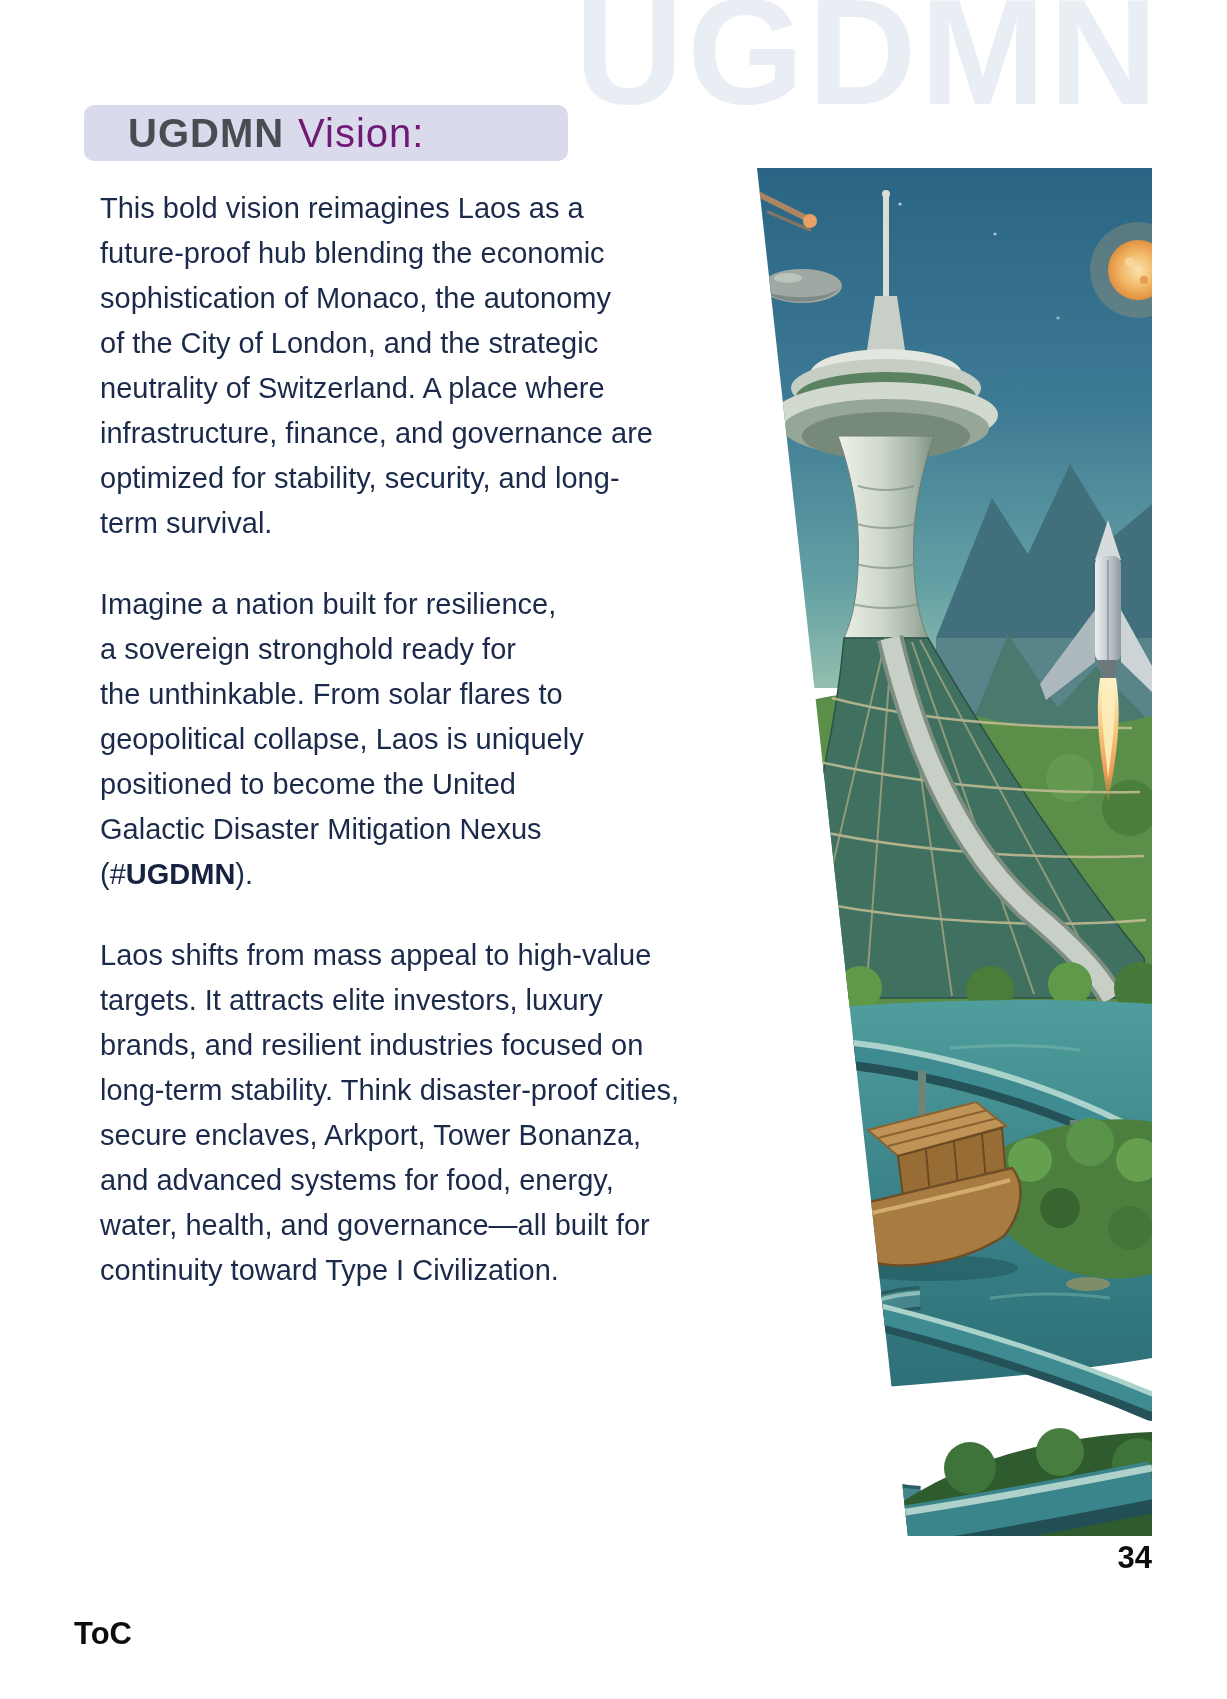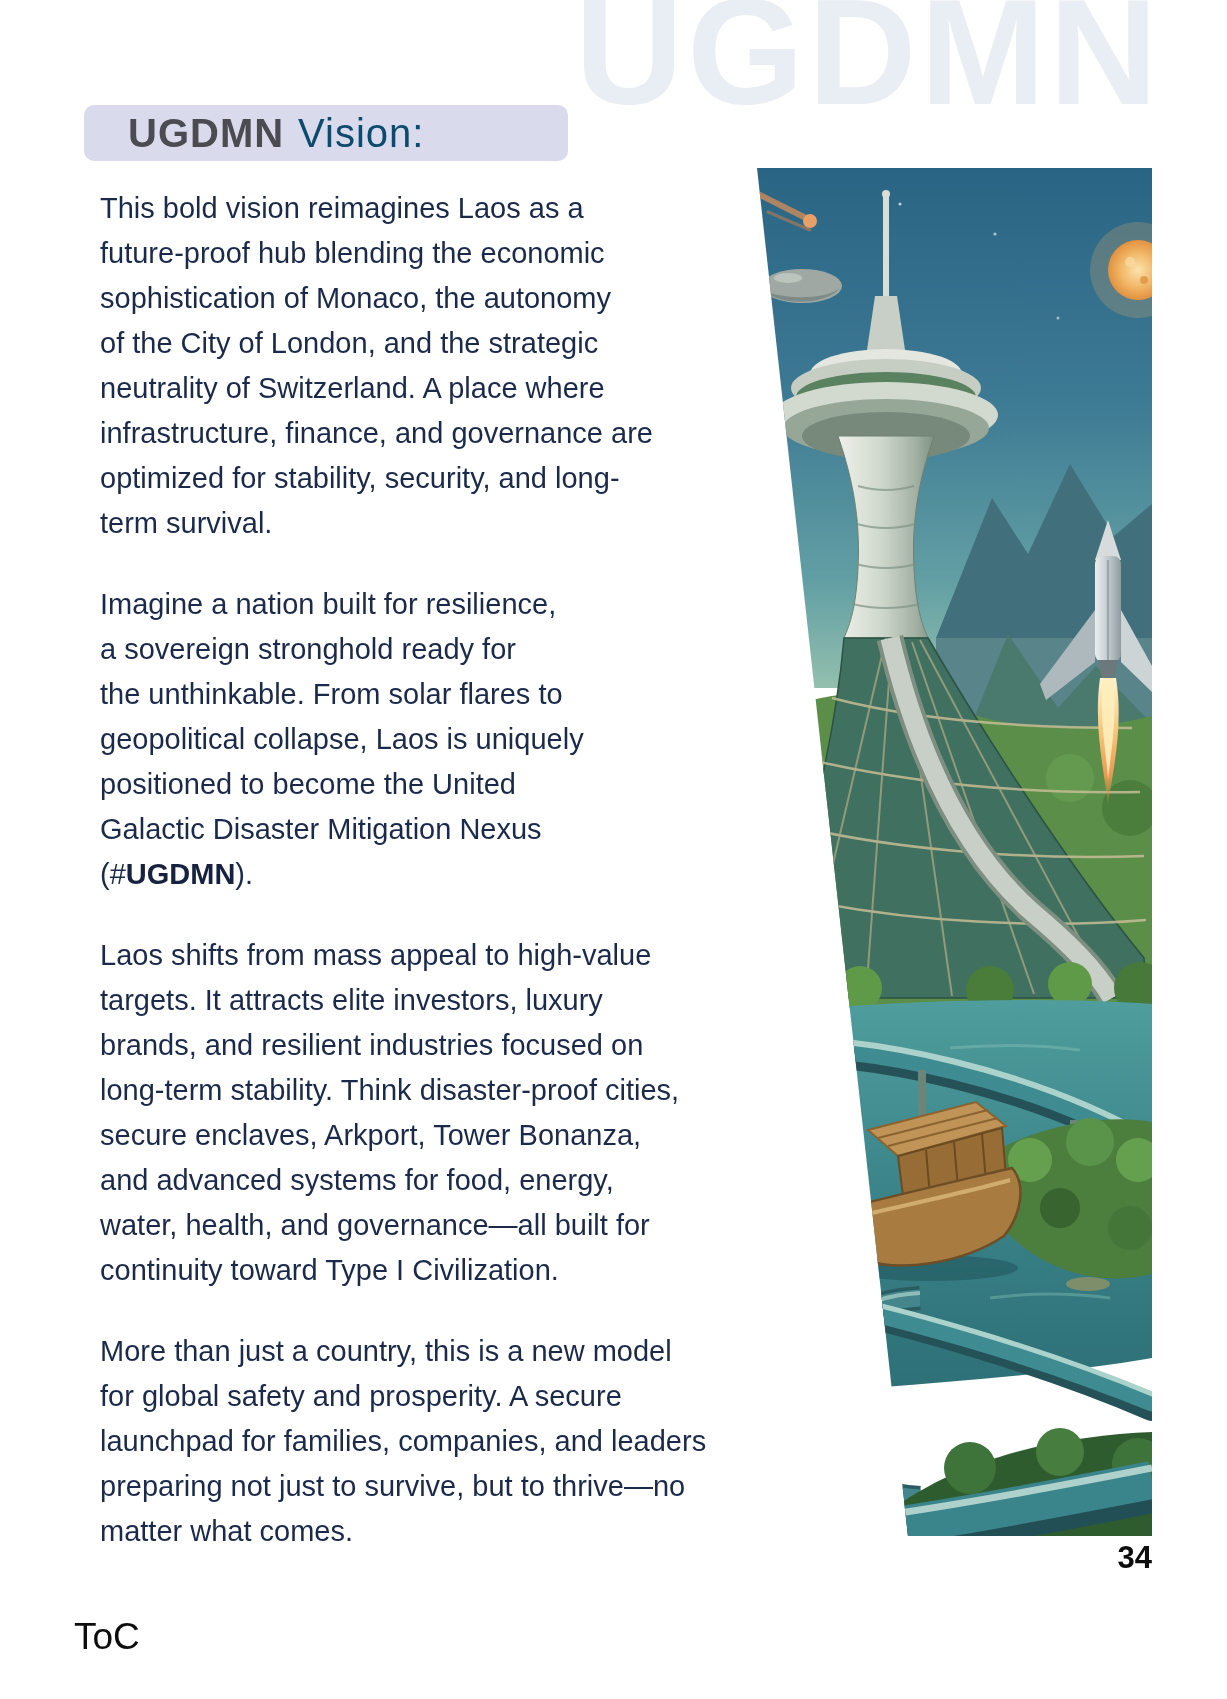--- a/index.html
+++ b/index.html
@@ -27,38 +27,38 @@
     background:#d9dbec;
     border-radius:10px;
     display:flex;align-items:center;
     padding-left:44px;
     box-sizing:border-box;
   }
   .badge .brand{
     font-size:40px;font-weight:700;color:#4b4b52;letter-spacing:1px;
   }
   .badge .title{
-    font-size:40px;font-weight:400;color:#0c4a6e;margin-left:14px;letter-spacing:1px;
+    font-size:40px;font-weight:400;color:#701a75;margin-left:14px;letter-spacing:1px;
   }
   .body-col{
     position:absolute;
     left:100px;top:186px;
     width:700px;
     font-size:29px;
     line-height:45px;
     color:#1b2a4a;
   }
   .body-col p{
     margin:0 0 36px 0;
     white-space:pre-line;
   }
   .body-col b{font-weight:700;color:#16223f;}
   .footer-toc{
     position:absolute;left:74px;top:1616px;
-    font-size:37px;font-weight:400;color:#0d0d0d;
+    font-size:31px;font-weight:700;color:#0d0d0d;
     text-decoration:none;
   }
   .footer-page{
     position:absolute;left:1060px;top:1540px;width:92px;
     text-align:right;
     font-size:31px;font-weight:700;color:#0d0d0d;
   }
   .hero{
     position:absolute;
     left:740px;top:168px;
@@ -94,25 +94,20 @@
 Galactic Disaster Mitigation Nexus
 </span><span>(#</span><b>UGDMN</b><span>).</span></p>
   <p>Laos shifts from mass appeal to high-value
 targets. It attracts elite investors, luxury
 brands, and resilient industries focused on
 long-term stability. Think disaster-proof cities,
 secure enclaves, Arkport, Tower Bonanza,
 and advanced systems for food, energy,
 water, health, and governance—all built for
 continuity toward Type I Civilization.</p>
-  <p>More than just a country, this is a new model
-for global safety and prosperity. A secure
-launchpad for families, companies, and leaders
-preparing not just to survive, but to thrive—no
-matter what comes.</p>
 </div>
 
 <div class="hero">
 <svg viewBox="0 0 412 1368" xmlns="http://www.w3.org/2000/svg">
   <defs>
     <linearGradient id="skyG" x1="0" y1="0" x2="0" y2="1">
       <stop offset="0" stop-color="#2a6484"></stop>
       <stop offset="0.45" stop-color="#3d7a94"></stop>
       <stop offset="0.8" stop-color="#63a0a4"></stop>
       <stop offset="1" stop-color="#93bfae"></stop>

